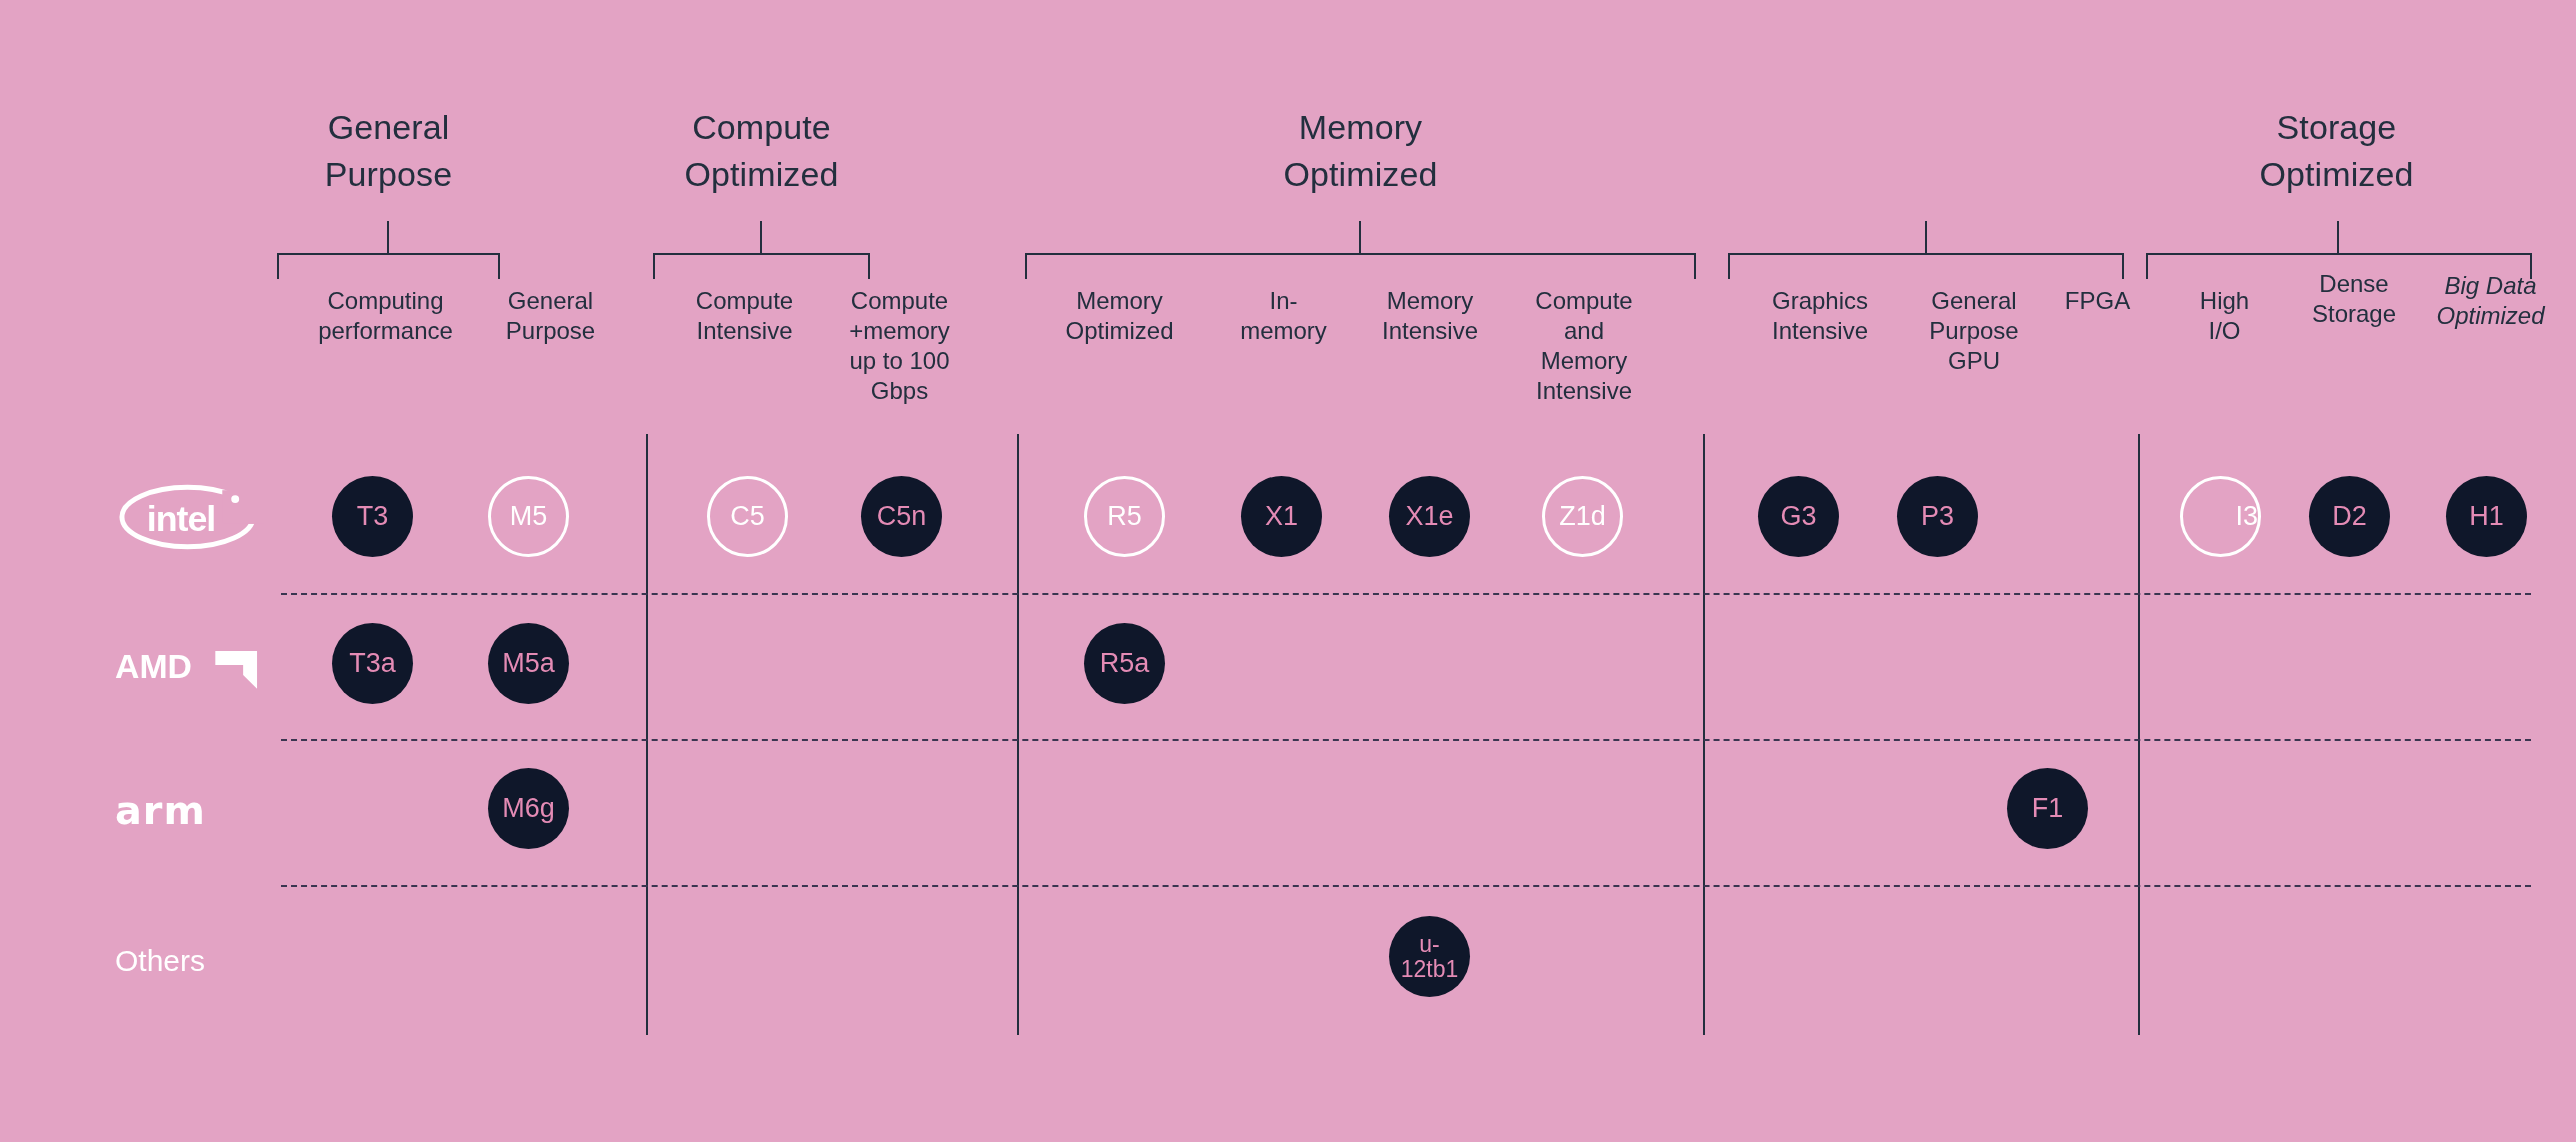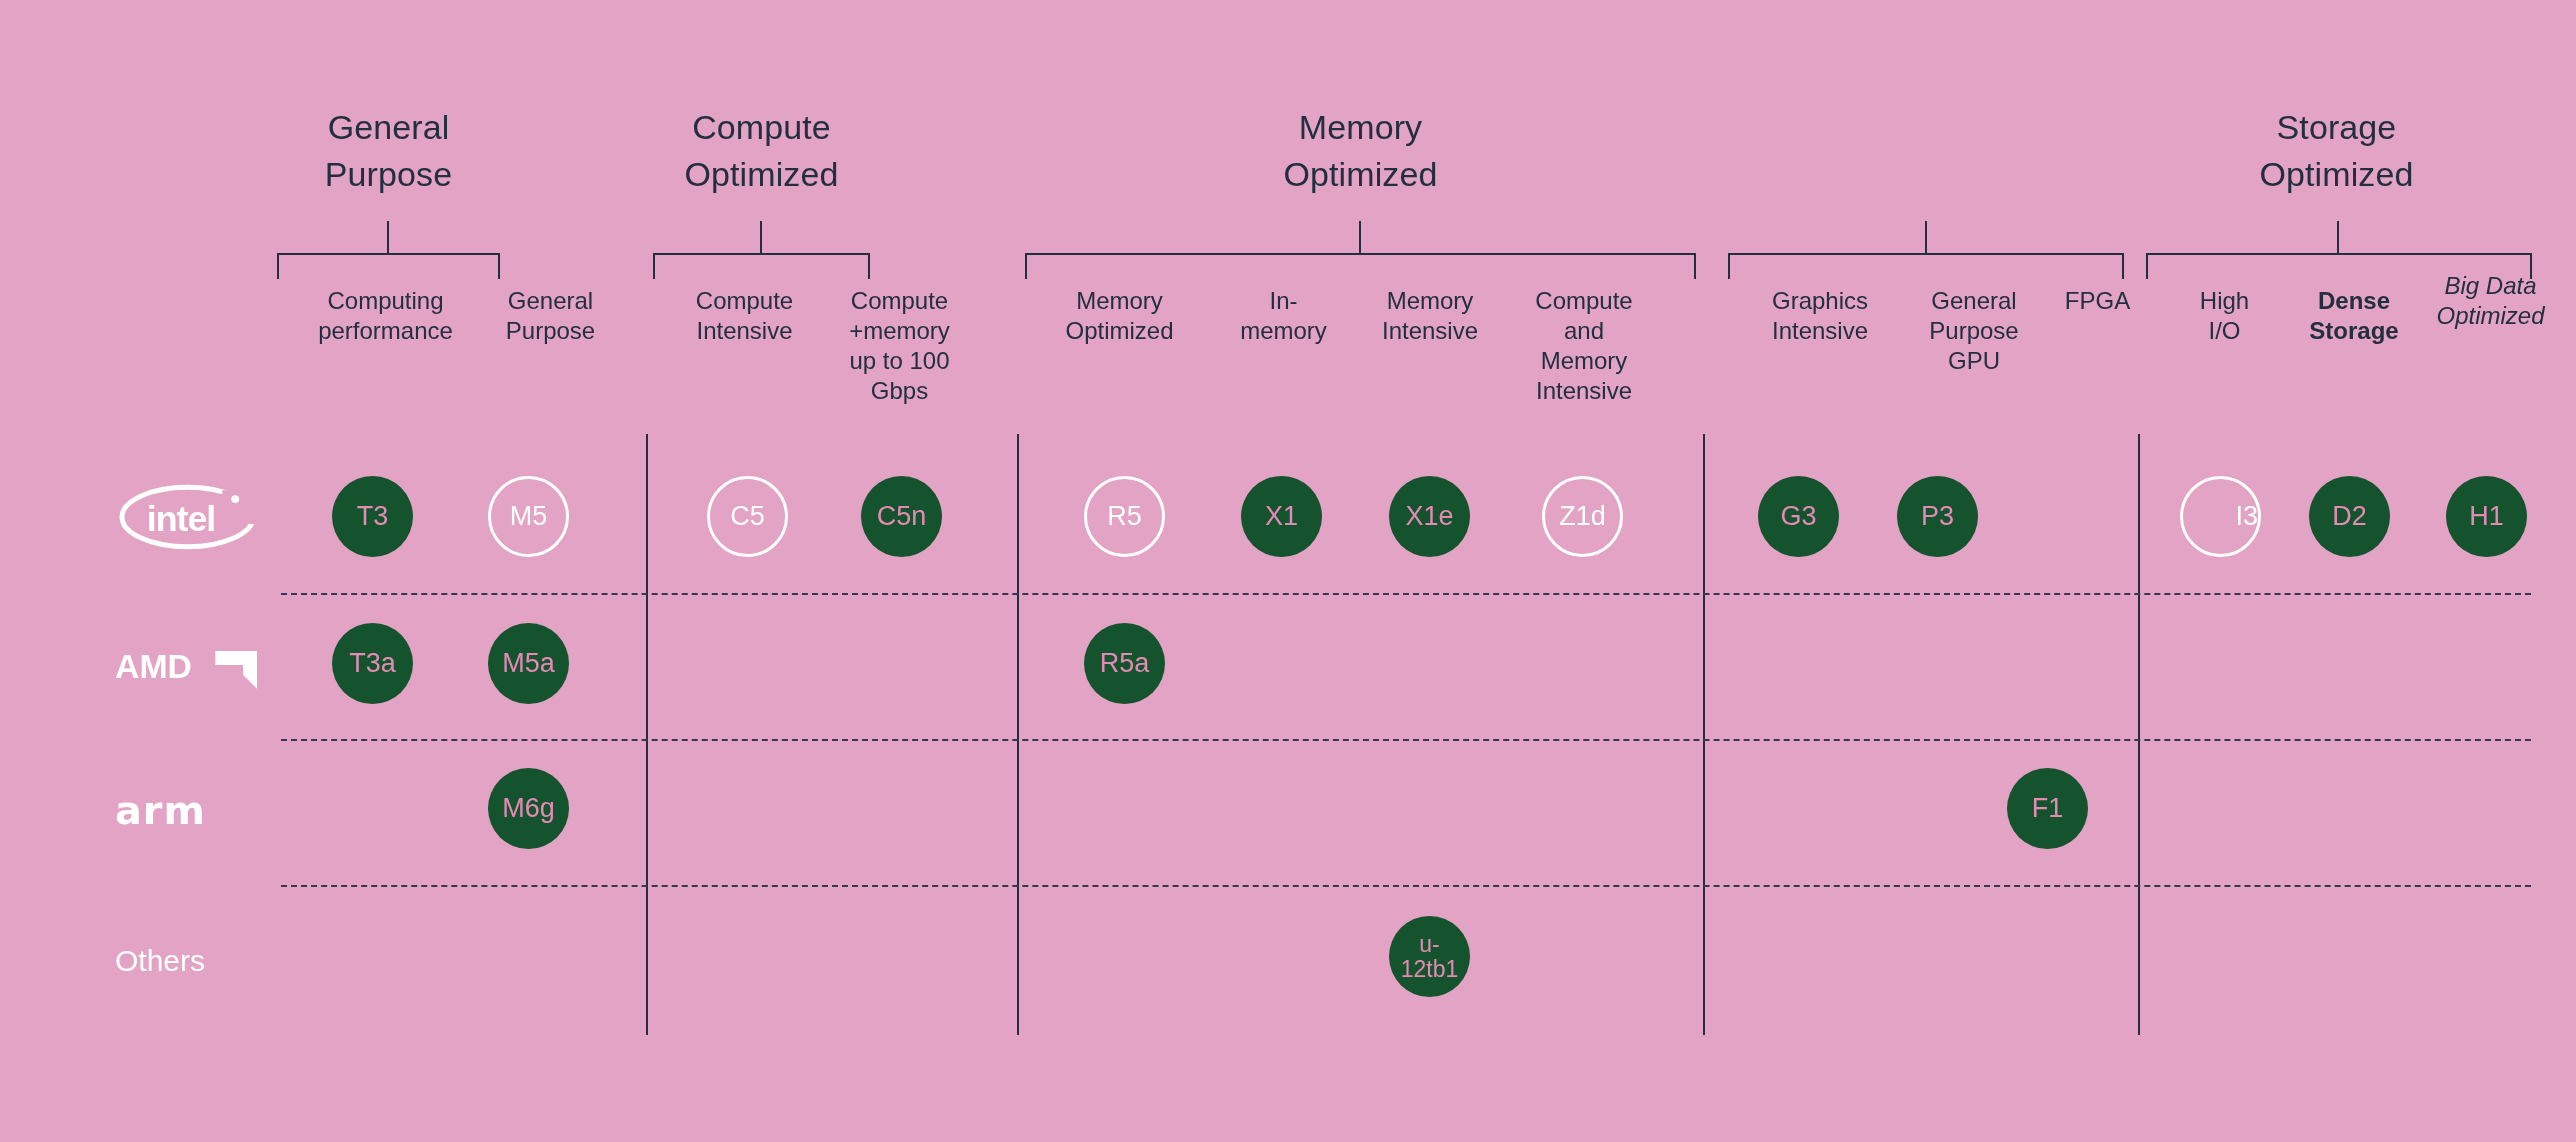--- a/index.html
+++ b/index.html
@@ -73,21 +73,21 @@
   
   .chip{
     position:absolute;
     border-radius:50%;
     display:flex;align-items:center;justify-content:center;
     text-align:center;
     font-size:27px;
     line-height:27px;
     box-sizing:border-box;
   }
-  .chip.filled{background:#14532d;color:#e48bb5;}
+  .chip.filled{background:#0f172a;color:#e48bb5;}
   .chip.outline{background:transparent;border:3px solid #ffffff;color:#ffffff;}
   .chip.small-text{font-size:23px;line-height:25px;}
 
   
   .logo-svg{display:block;}
 </style>
 </head>
 <body>
 
 <div class="canvas">
@@ -161,21 +161,21 @@
 
   <div class="sub-label" style="left:1727px;top:286px;width:144px;">Graphics
 Intensive</div>
   <div class="sub-label" style="left:1886px;top:286px;width:134px;">General
 Purpose
 GPU</div>
   <div class="sub-label" style="left:2027px;top:286px;width:99px;">FPGA</div>
 
   <div class="sub-label" style="left:2149px;top:286px;width:109px;">High
 I/O</div>
-  <div class="sub-label" style="left:2266px;top:286px;width:134px;font-weight:bold;">Dense
+  <div class="sub-label" style="left:2266px;top:269px;width:134px;">Dense
 Storage</div>
   <div class="sub-label" style="left:2395px;top:271px;width:149px;font-style:italic;">Big Data
 Optimized</div>
 
   <div class="vsep" style="left:625px;top:434px;height:601px;"></div>
   <div class="vsep" style="left:996px;top:434px;height:601px;"></div>
   <div class="vsep" style="left:1682px;top:434px;height:601px;"></div>
   <div class="vsep" style="left:2117px;top:434px;height:601px;"></div>
 
   <div class="hsep" style="left:260px;top:593px;width:2250px;"></div>

